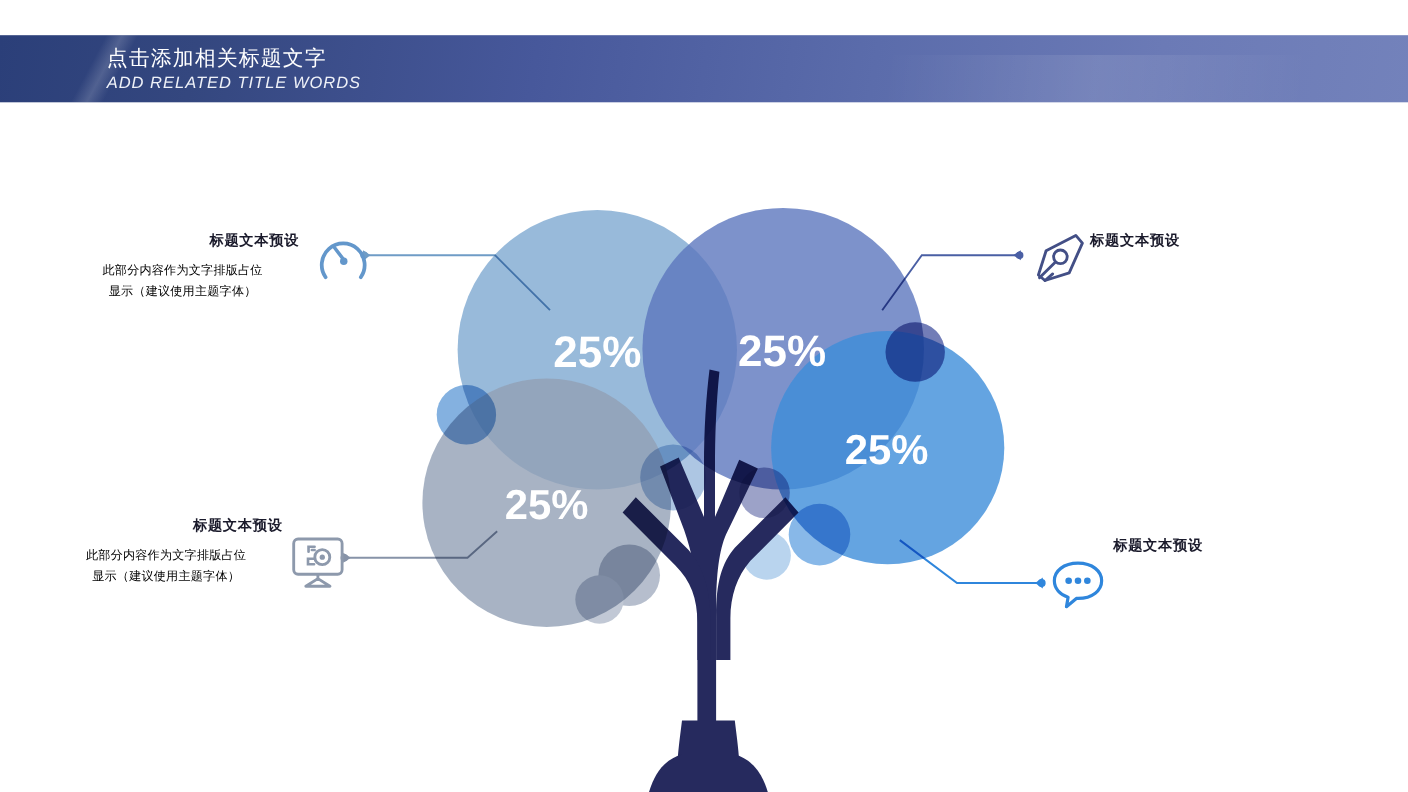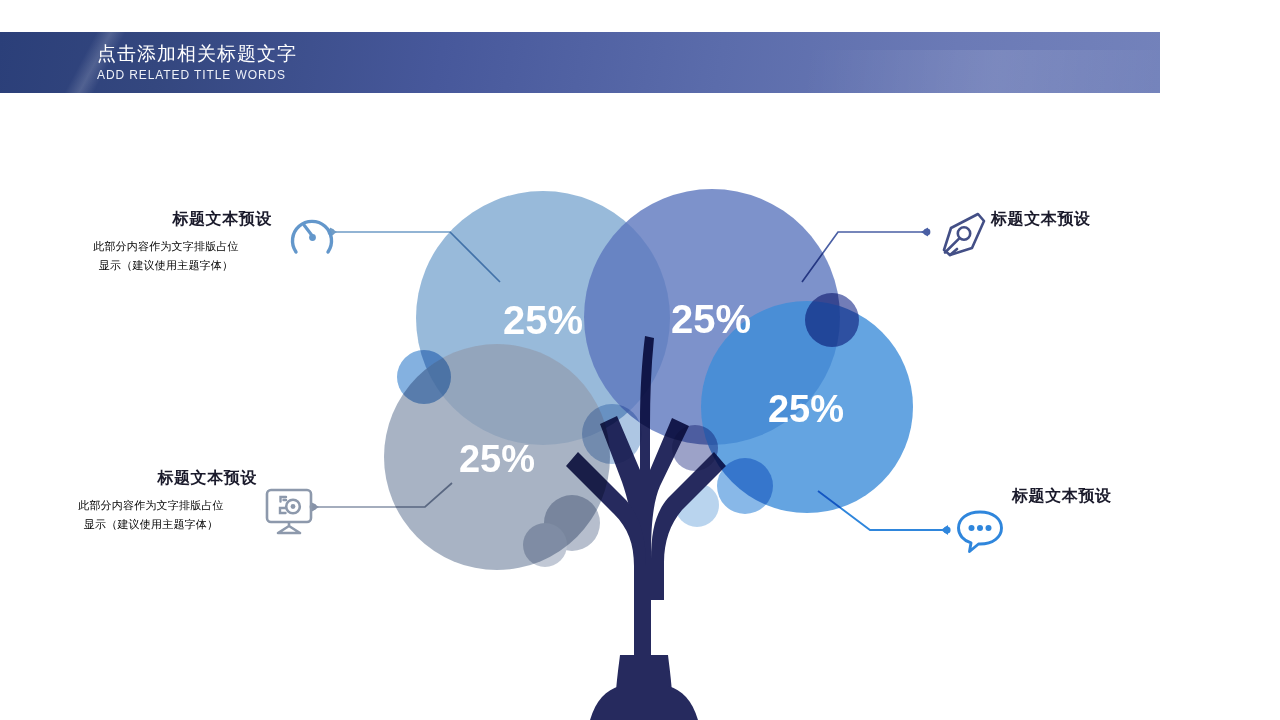--- a/index.html
+++ b/index.html
@@ -13,21 +13,21 @@
     overflow: hidden;
     font-family: "Liberation Sans", "DejaVu Sans", sans-serif;
     position: relative;
   }
 
   
   #header-bar {
     position: absolute;
     left: 0;
     top: 32px;
-    width: 1160px;
+    width: 1280px;
     height: 61px;
     background: linear-gradient(100deg,
                 #2b3f79 0%,
                 #34477f 14%,
                 #47589b 38%,
                 #5b6cab 62%,
                 #6b7ab6 82%,
                 #7382bb 100%);
     overflow: hidden;
   }
@@ -58,25 +58,26 @@
   }
   #header-title {
     color: #ffffff;
     font-size: 19px;
     letter-spacing: 1px;
     line-height: 23px;
     white-space: nowrap;
   }
   #header-subtitle {
     color: #eef1f8;
-    font-size: 12px;
+    font-size: 15px;
     letter-spacing: 0.9px;
     line-height: 15px;
     margin-top: 3px;
     white-space: nowrap;
+    font-style: italic;
   }
 
   
   #stage {
     position: absolute;
     left: 0;
     top: 0;
     width: 1280px;
     height: 720px;
   }
@@ -84,21 +85,21 @@
     position: absolute;
     left: 0;
     top: 0;
   }
 
   
   .info-block {
     position: absolute;
   }
   .info-title {
-    font-size: 16px;
+    font-size: 13px;
     font-weight: bold;
     color: #1a1a2b;
     line-height: 26px;
     letter-spacing: 0.6px;
     white-space: nowrap;
   }
   .info-body {
     font-size: 11px;
     color: #000000;
     line-height: 19px;

